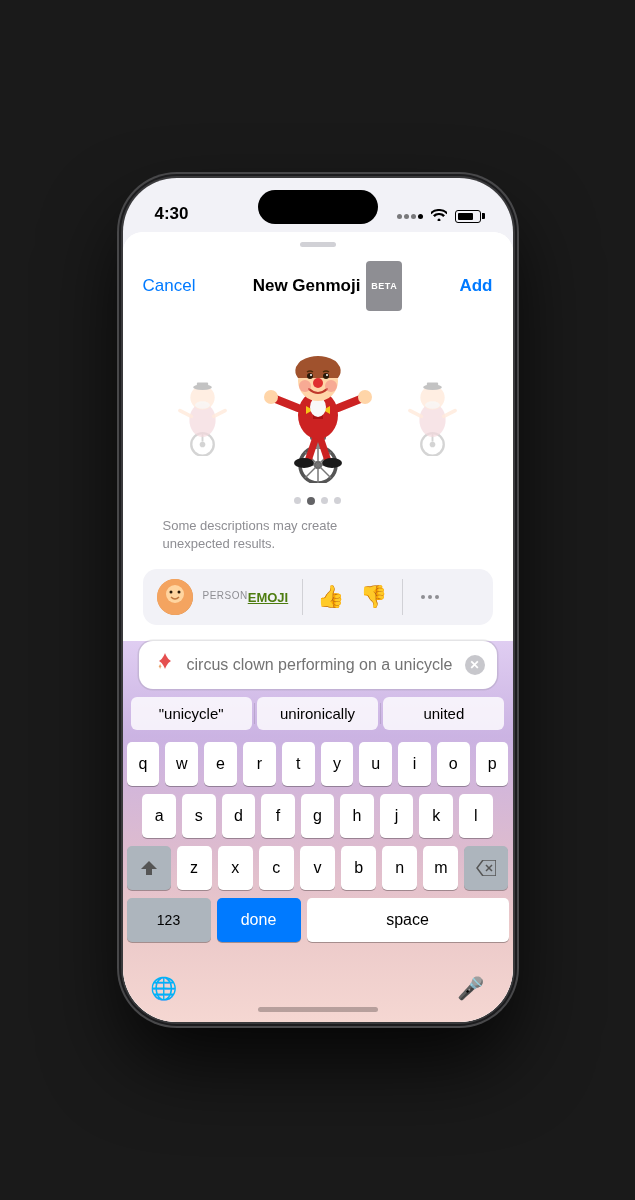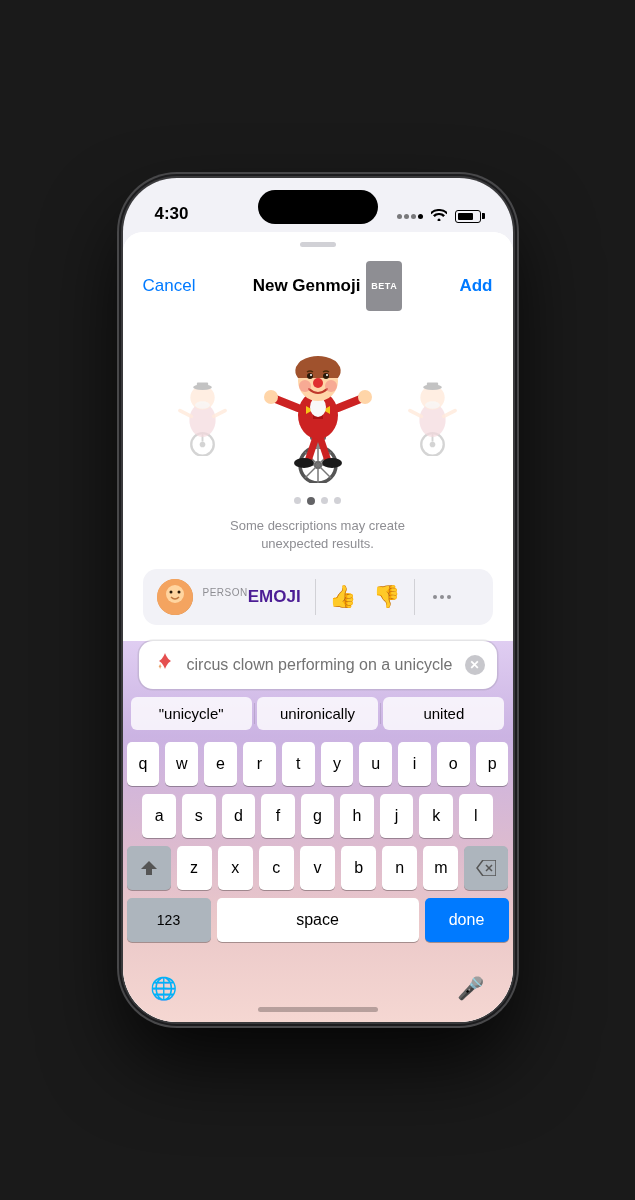--- a/index.html
+++ b/index.html
@@ -253,21 +253,21 @@
       background: #d1d1d6;
     }
     .dot.active {
       background: #636366;
       width: 8px;
       height: 8px;
     }
 
     
     .warning-text {
-      text-align: center;
+      text-align: left;
       color: #8e8e93;
       font-size: 13px;
       line-height: 1.4;
       padding: 0 40px 16px;
     }
 
     
     .emoji-type-bar {
       display: flex;
       align-items: center;
@@ -296,23 +296,24 @@
     }
 
     .emoji-type-sub {
       font-size: 10px;
       color: #8e8e93;
       font-weight: 500;
       letter-spacing: 0.5px;
     }
 
     .emoji-type-name {
-      font-size: 17px;
+      font-size: 13px;
       font-weight: 600;
-      color: #4c1d95;
+      color: #4d7c0f;
+      text-decoration: underline;
     }
 
     .divider-v {
       width: 1px;
       height: 36px;
       background: #d1d1d6;
       margin: 0 4px;
     }
 
     .thumbs-area {
@@ -777,22 +778,22 @@
               <svg width="20" height="16" viewBox="0 0 20 16">
                   <path d="M7 0 L20 0 L20 16 L7 16 L1 8 Z" fill="none" stroke="#555" stroke-width="1.5"></path>
                   <line x1="10" y1="5" x2="16" y2="11" stroke="#555" stroke-width="1.5"></line>
                   <line x1="16" y1="5" x2="10" y2="11" stroke="#555" stroke-width="1.5"></line>
                 </svg>
             </div>
           </div>
 
           <div class="key-row">
             <div class="key special num-key">123</div>
+            <div class="key done-key">done</div>
             <div class="key space-key">space</div>
-            <div class="key done-key">done</div>
           </div>
         </div>
 
         <div class="bottom-bar">
           <span class="globe-btn">🌐</span>
           <span class="mic-btn">🎤</span>
         </div>
       </div>
     </div>
 

